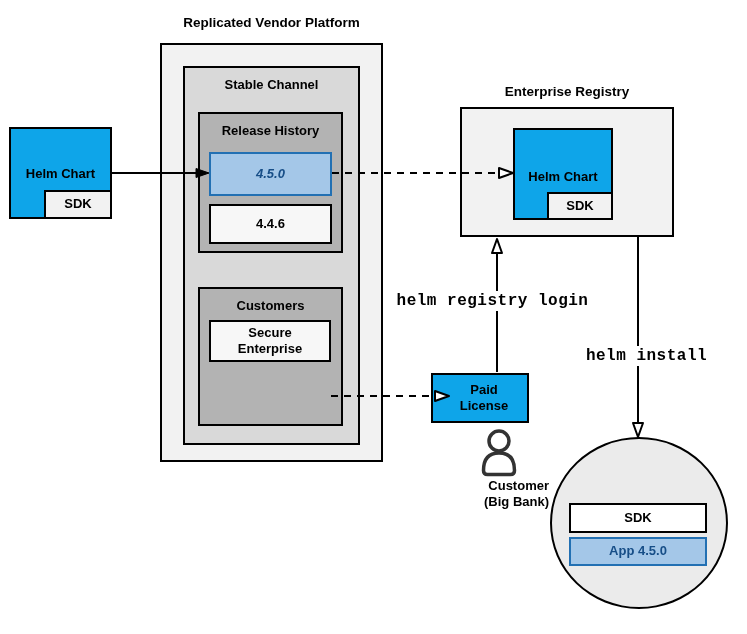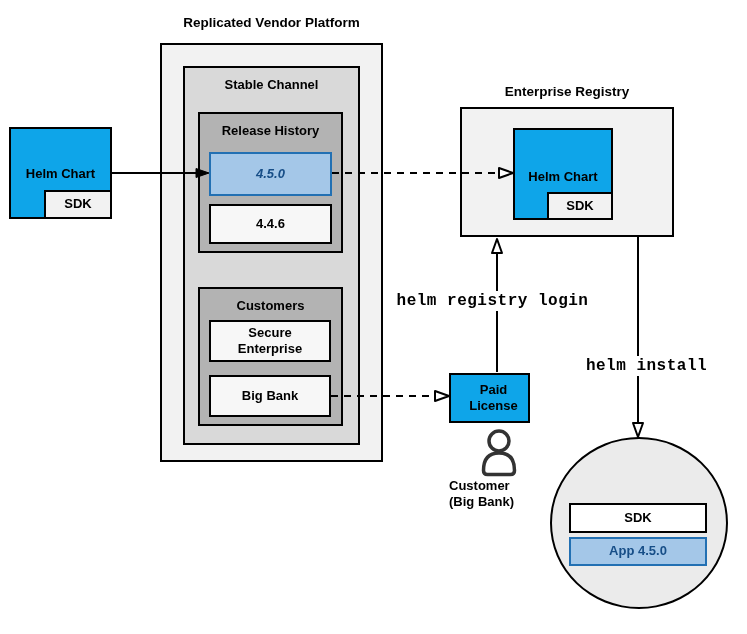--- a/index.html
+++ b/index.html
@@ -61,48 +61,45 @@
 
   <div class="box fill-dark" style="left:198px; top:287px; width:145px; height:139px;">
     <div class="box-title">Customers</div>
   </div>
 
   <div class="box fill-item center lbl pre" style="left:209px; top:320px; width:122px; height:42px;">
     <span>Secure
 Enterprise</span>
   </div>
 
-  <div class="box fill-item center lbl" style="left:209px; top:375px; width:122px; height:42px;">
-    <span>Big Bank</span>
-  </div>
 
   <div class="box fill-mid" style="left:9px; top:127px; width:103px; height:92px;">
     <div class="inner-label" style="top:37px;">Helm Chart</div>
     <div class="box fill-xlight center lbl sdk-nested" style="width:68px; height:29px;">
       <span>SDK</span>
     </div>
   </div>
 
   <div class="ext-title" style="left:460px; top:84px; width:214px;">Enterprise Registry</div>
 
   <div class="box fill-xlight" style="left:460px; top:107px; width:214px; height:130px;"></div>
 
   <div class="box fill-mid" style="left:513px; top:128px; width:100px; height:92px;">
     <div class="inner-label" style="top:39px;">Helm Chart</div>
     <div class="box fill-xlight center lbl sdk-nested" style="width:66px; height:28px;">
       <span>SDK</span>
     </div>
   </div>
 
-  <div class="box fill-mid center lbl pre" style="left:449px; top:373px; width:81px; height:50px;padding-left:8px;">
+  <div class="box fill-mid center lbl pre" style="left:431px; top:373px; width:98px; height:50px;padding-left:8px;">
     <span>Paid
 License</span>
   </div>
 
-  <div class="lbl pre" style="position:absolute; left:449px; top:478px; width:100px; text-align:left;">Customer
+  <div class="lbl pre" style="position:absolute; left:449px; top:478px; width:100px; text-align:right;">Customer
 (Big Bank)</div>
 
   <div class="box round" style="left:550px; top:437px; width:178px; height:172px; background:#ebebeb;"></div>
 
   <div class="box fill-white center lbl" style="left:569px; top:503px; width:138px; height:30px;">
     <span>SDK</span>
   </div>
 
   <div class="box accent center lbl" style="left:569px; top:537px; width:138px; height:29px;">
     <span>App 4.5.0</span>
@@ -135,15 +132,15 @@
       <polygon points="638,437 633,423 643,423" fill="#fff" stroke="#000" stroke-width="2" stroke-linejoin="round"></polygon>
     </g>
 
     <g fill="none" stroke="#333" stroke-width="3.5">
       <circle cx="499" cy="441" r="10"></circle>
       <path d="M483.5 470.5 Q483.5 453 499 453 Q514.5 453 514.5 470.5 Q514.5 474.5 510.5 474.5 L487.5 474.5 Q483.5 474.5 483.5 470.5 Z" stroke-linejoin="round"></path>
     </g>
   </svg>
 
   <div class="cmd" style="left:392px; top:291px; width:201px;">helm registry login</div>
-  <div class="cmd" style="left:580px; top:346px; width:133px;margin-top:10px;">helm install</div>
+  <div class="cmd" style="left:580px; top:346px; width:133px;">helm install</div>
 
 </div>
 
 </body></html>

